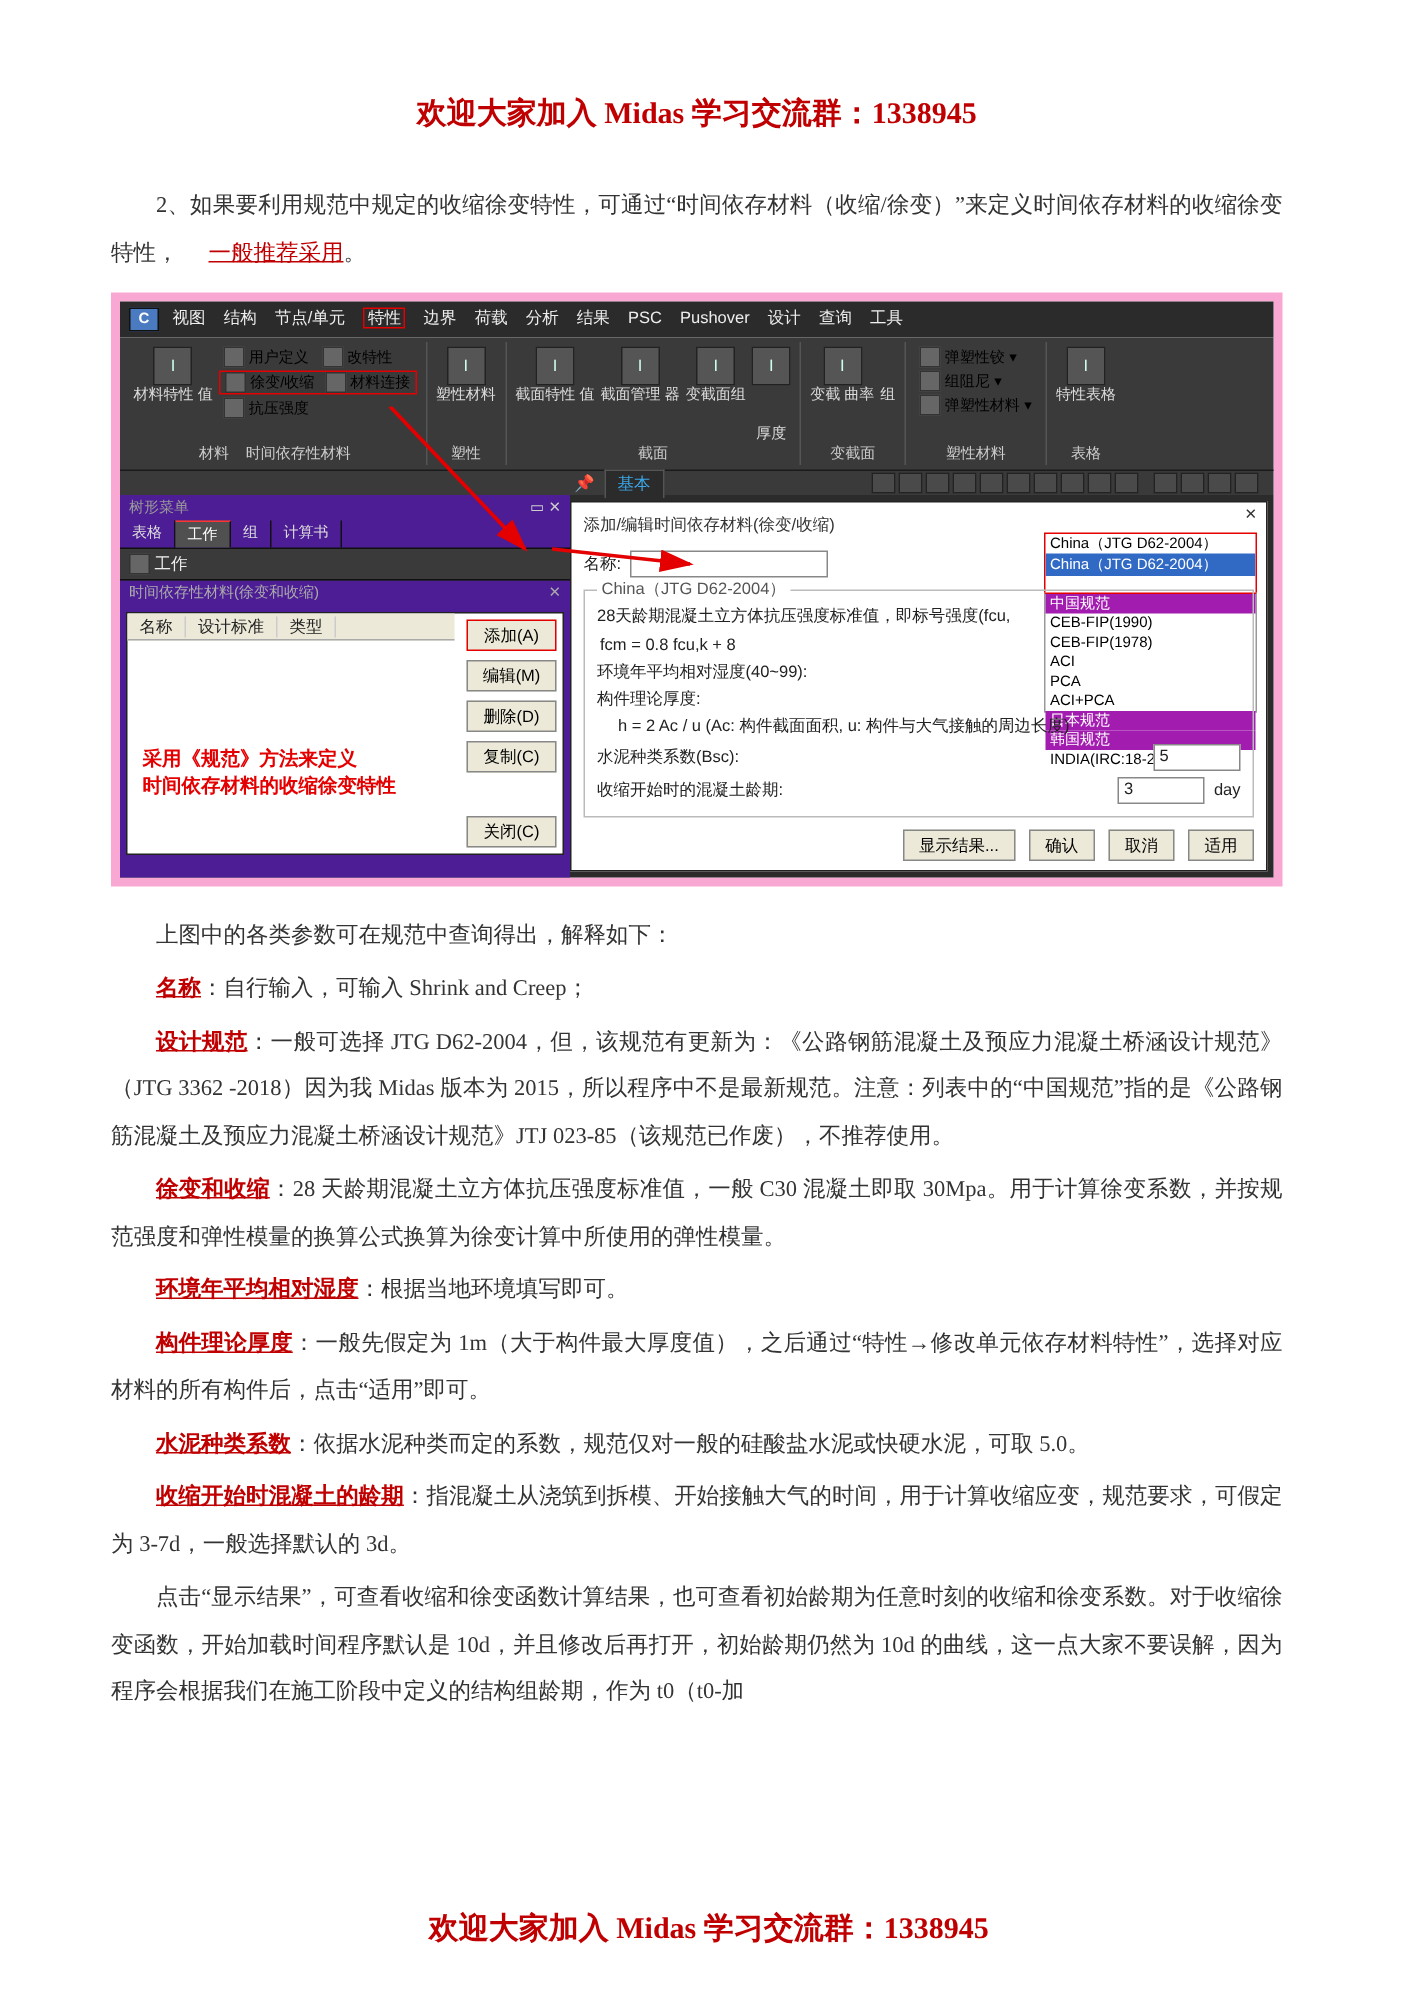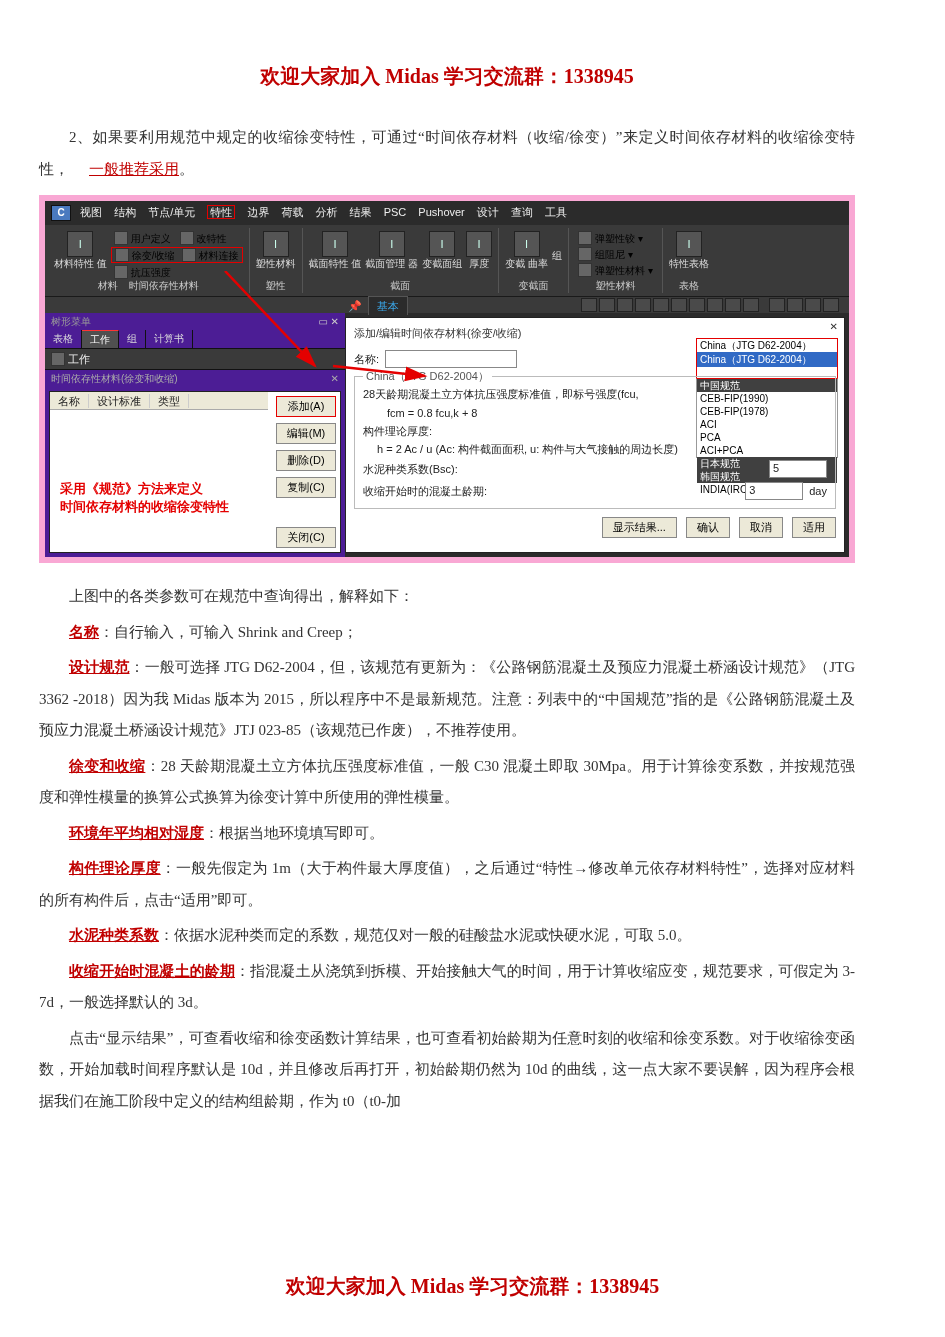--- a/index.html
+++ b/index.html
@@ -8,21 +8,21 @@
     font-family: "SimSun", "宋体", serif;
     font-size: 15px;
     line-height: 2.1;
     color: #000;
     background: #fff;
   }
   .page {
     width: 945px;
     min-height: 1337px;
     box-sizing: border-box;
-    padding: 55px 90px 45px 39px;
+    padding: 55px 90px 45px 74px;
     background: #fff;
     position: relative;
   }
   .header, .footer {
     text-align: center;
     font-family: "SimSun", "宋体", serif;
     font-size: 20px;
     color: #c00000;
     font-weight: bold;
   }
@@ -272,21 +272,21 @@
     position: absolute;
     right: 6px;
     top: 60px;
     width: 140px;
     height: 78px;
     border: 1px solid #999;
     background: #fff;
     border-top: 1.5px solid #e40000;
     font-size: 10px;
   }
-  .combo2 .hl { background: #404040; color:#fff; padding: 0 3px;}
+  .combo2 .hl { background: #a21caf; color:#fff; padding: 0 3px;}
   .fs-group {
     border: 1px solid #bbb;
     margin: 8px 0 0 0;
     padding: 6px 8px 4px 8px;
     position: relative;
   }
   .fs-legend {
     position: absolute;
     top: -8px;
     left: 8px;
@@ -403,21 +403,21 @@
             <span class="ico">I</span>
             <span style="font-size:10px;color:#ddd;">截面管理
 器</span>
           </div>
         <div style="display:flex;flex-direction:column;align-items:center;">
             <span class="ico">I</span>
             <span style="font-size:10px;color:#ddd;">变截面组</span>
           </div>
         <div style="display:flex;flex-direction:column;align-items:center;">
             <span class="ico">I</span>
-            <span style="font-size:10px;color:#ddd;">厚度</span>
+            <span style="font-size:10px;color:#ddd;margin-top:26px;">厚度</span>
           </div>
         <div class="rgroup-label">截面</div>
       </div>
       <div class="rgroup">
         <div style="display:flex;flex-direction:column;align-items:center;">
             <span class="ico">I</span>
             <span style="font-size:10px;color:#ddd;">变截
 曲率</span>
           </div>
         <div style="font-size:10px;color:#ddd;align-self:center;">组</div>
@@ -508,22 +508,25 @@
           <div class="hl">日本规范</div>
           <div class="hl">韩国规范</div>
           <div class="item">INDIA(IRC:18-2000)</div>
         </div>
 
         <div class="fs-group">
           <span class="fs-legend">China（JTG D62-2004）</span>
           <div class="form-row">
               <span>28天龄期混凝土立方体抗压强度标准值，即标号强度(fcu,</span>
             </div>
-          <div class="form-row" style="margin-left:24px;">
+          <div class="form-row" style="margin-left:2px;">
               <span>fcm = 0.8 fcu,k + 8</span>
+            </div>
+          <div class="form-row">
+              <span>环境年平均相对湿度(40~99):</span>
             </div>
           <div class="form-row">
               <span>构件理论厚度:</span>
             </div>
           <div class="form-row" style="margin-left:14px;">
               <span>h = 2 Ac / u  (Ac: 构件截面面积,  u: 构件与大气接触的周边长度)</span>
             </div>
           <div class="form-row">
             <span>水泥种类系数(Bsc):</span>
             <span style="flex:1;"></span>

